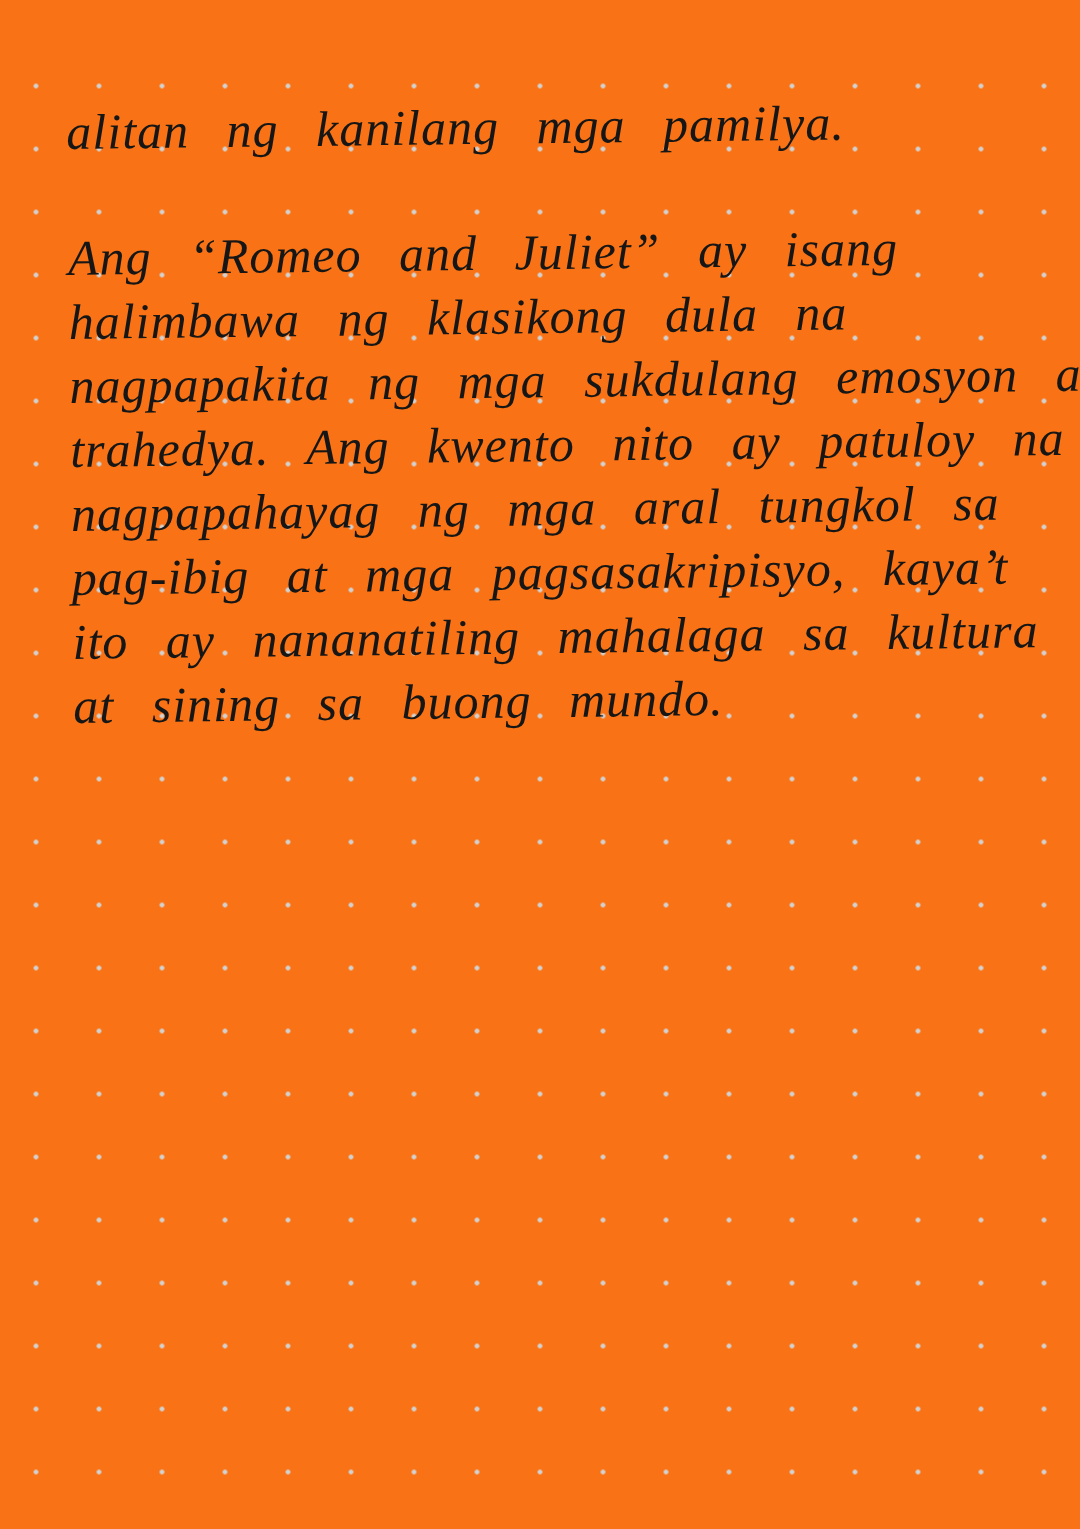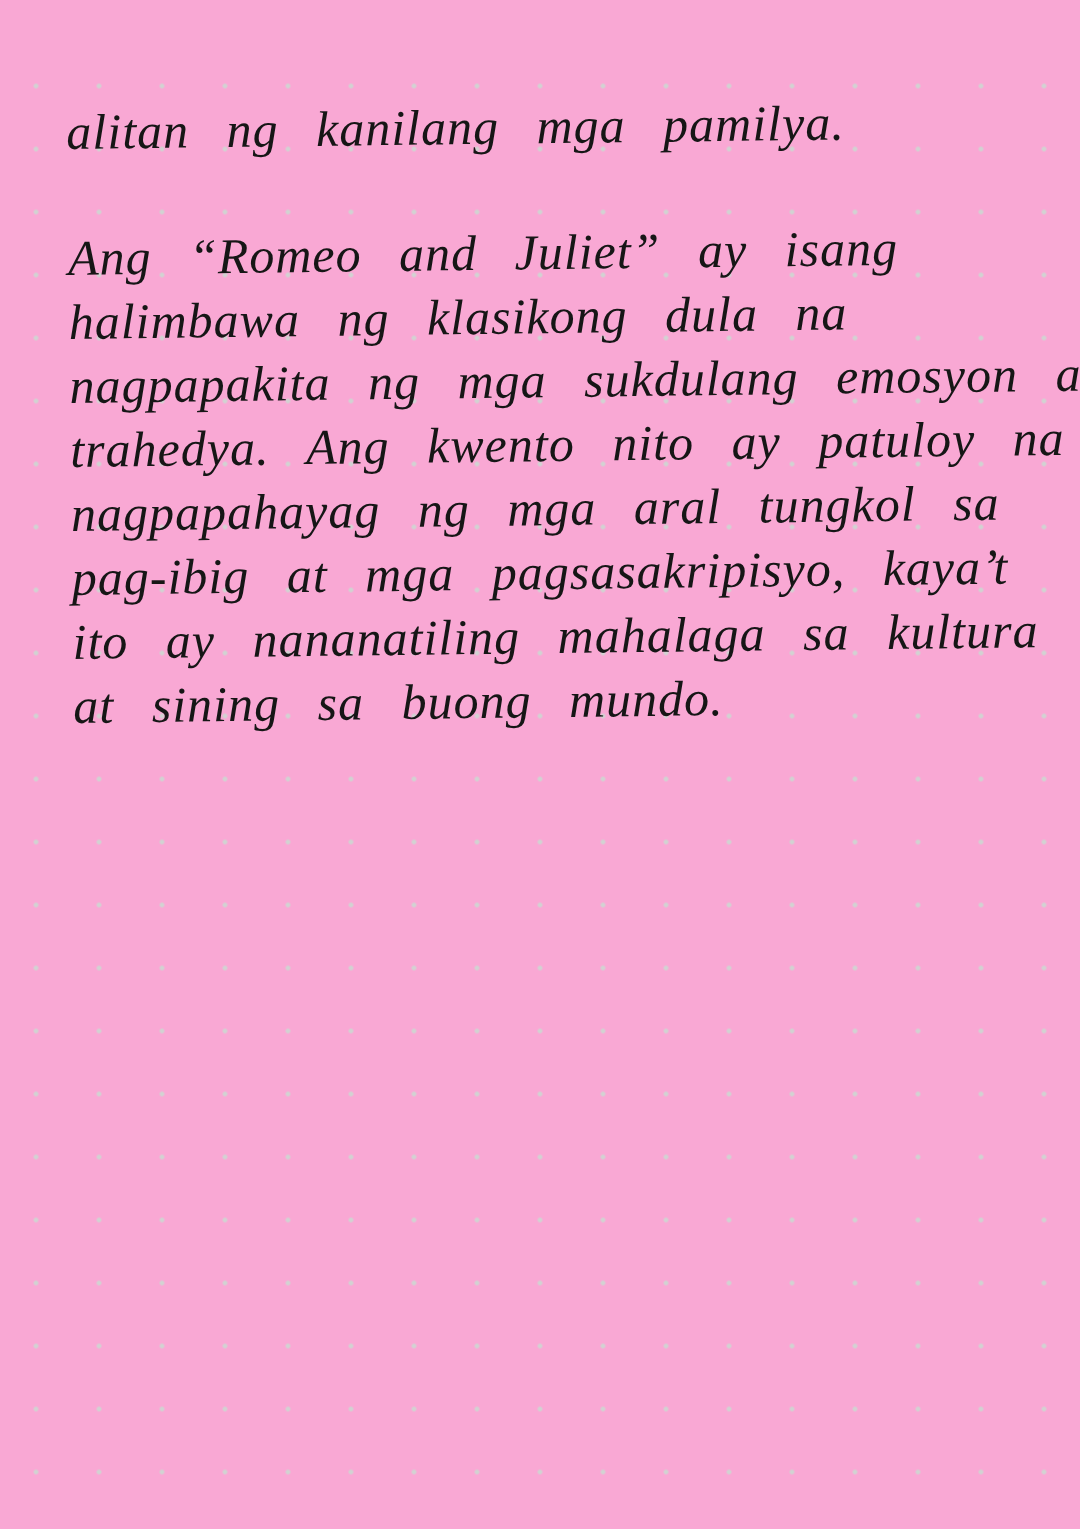--- a/index.html
+++ b/index.html
@@ -10,21 +10,21 @@
   body {
     width: 1080px;
     height: 1529px;
     position: relative;
     overflow: hidden;
     font-family: "Liberation Serif", serif;
   }
   .paper {
     position: absolute;
     inset: 0;
-    background: #f9a8d4;
+    background: #f97316;
   }
   
   .dot-grid {
     position: absolute;
     left: 0;
     right: 0;
     top: 60px;
     bottom: 0;
     background-image: radial-gradient(circle, #d2d2d2 0 2.2px, rgba(210,210,210,0) 2.3px);
     background-size: 63px 63px;

